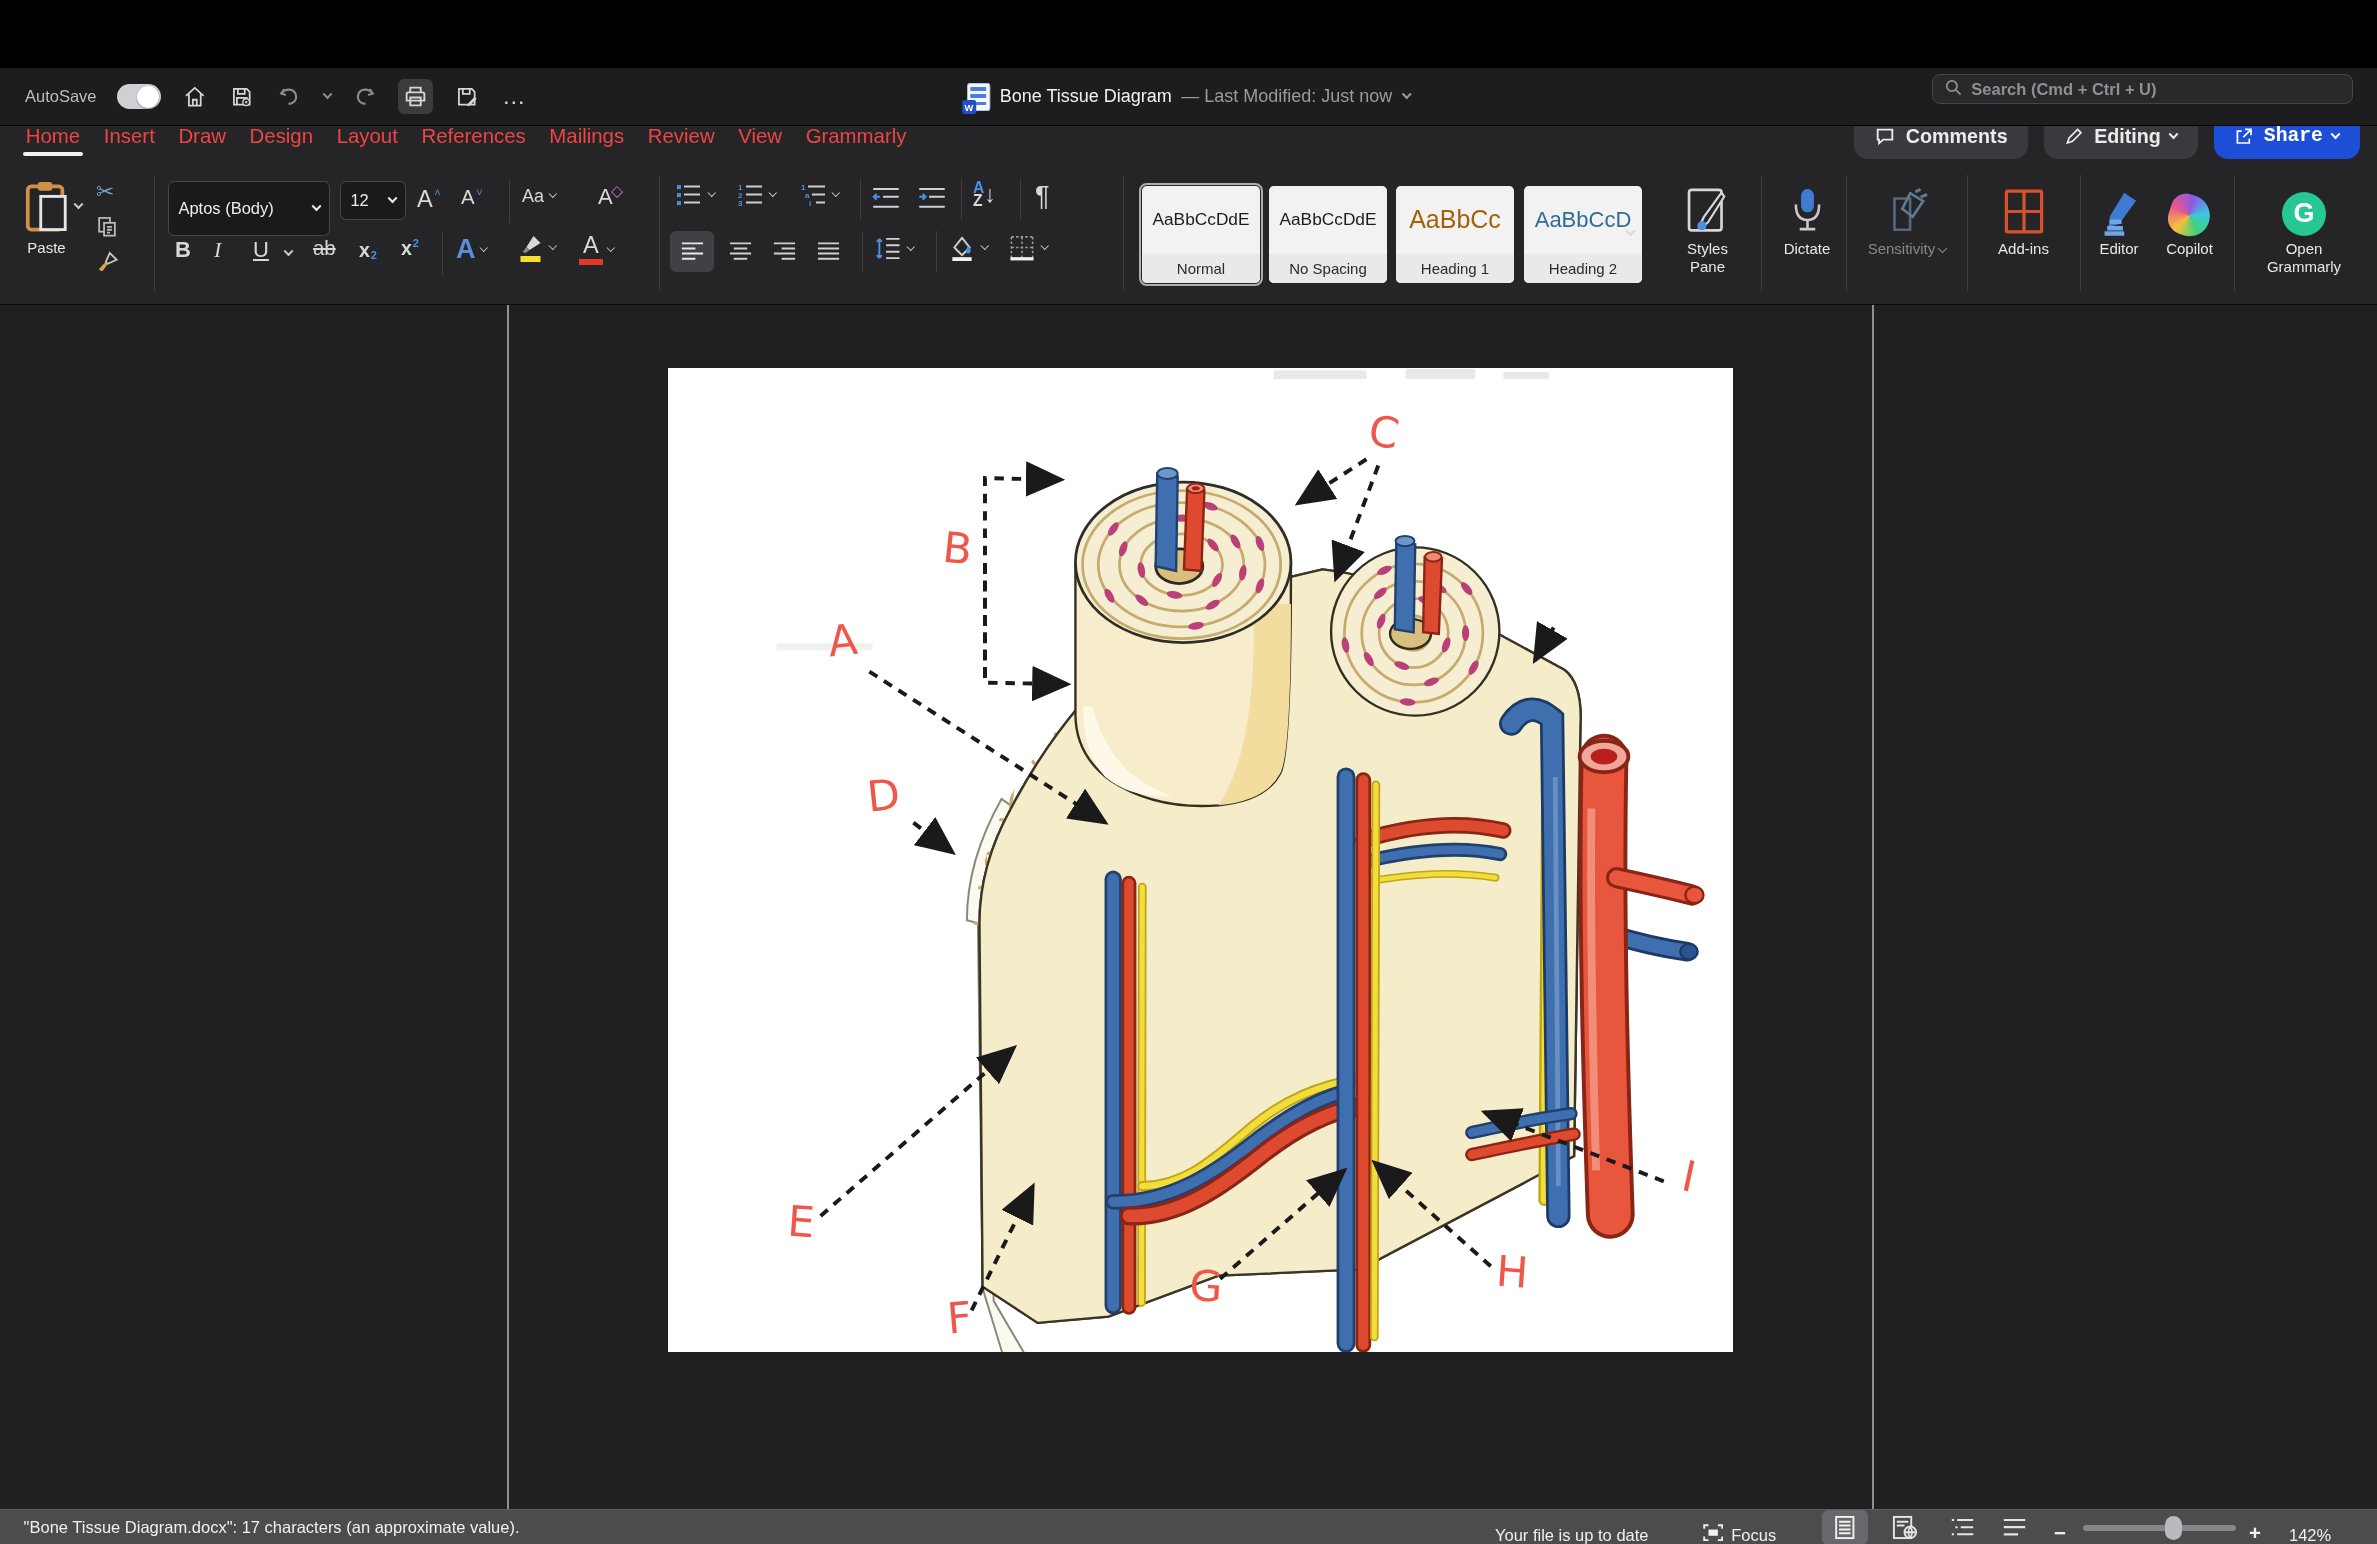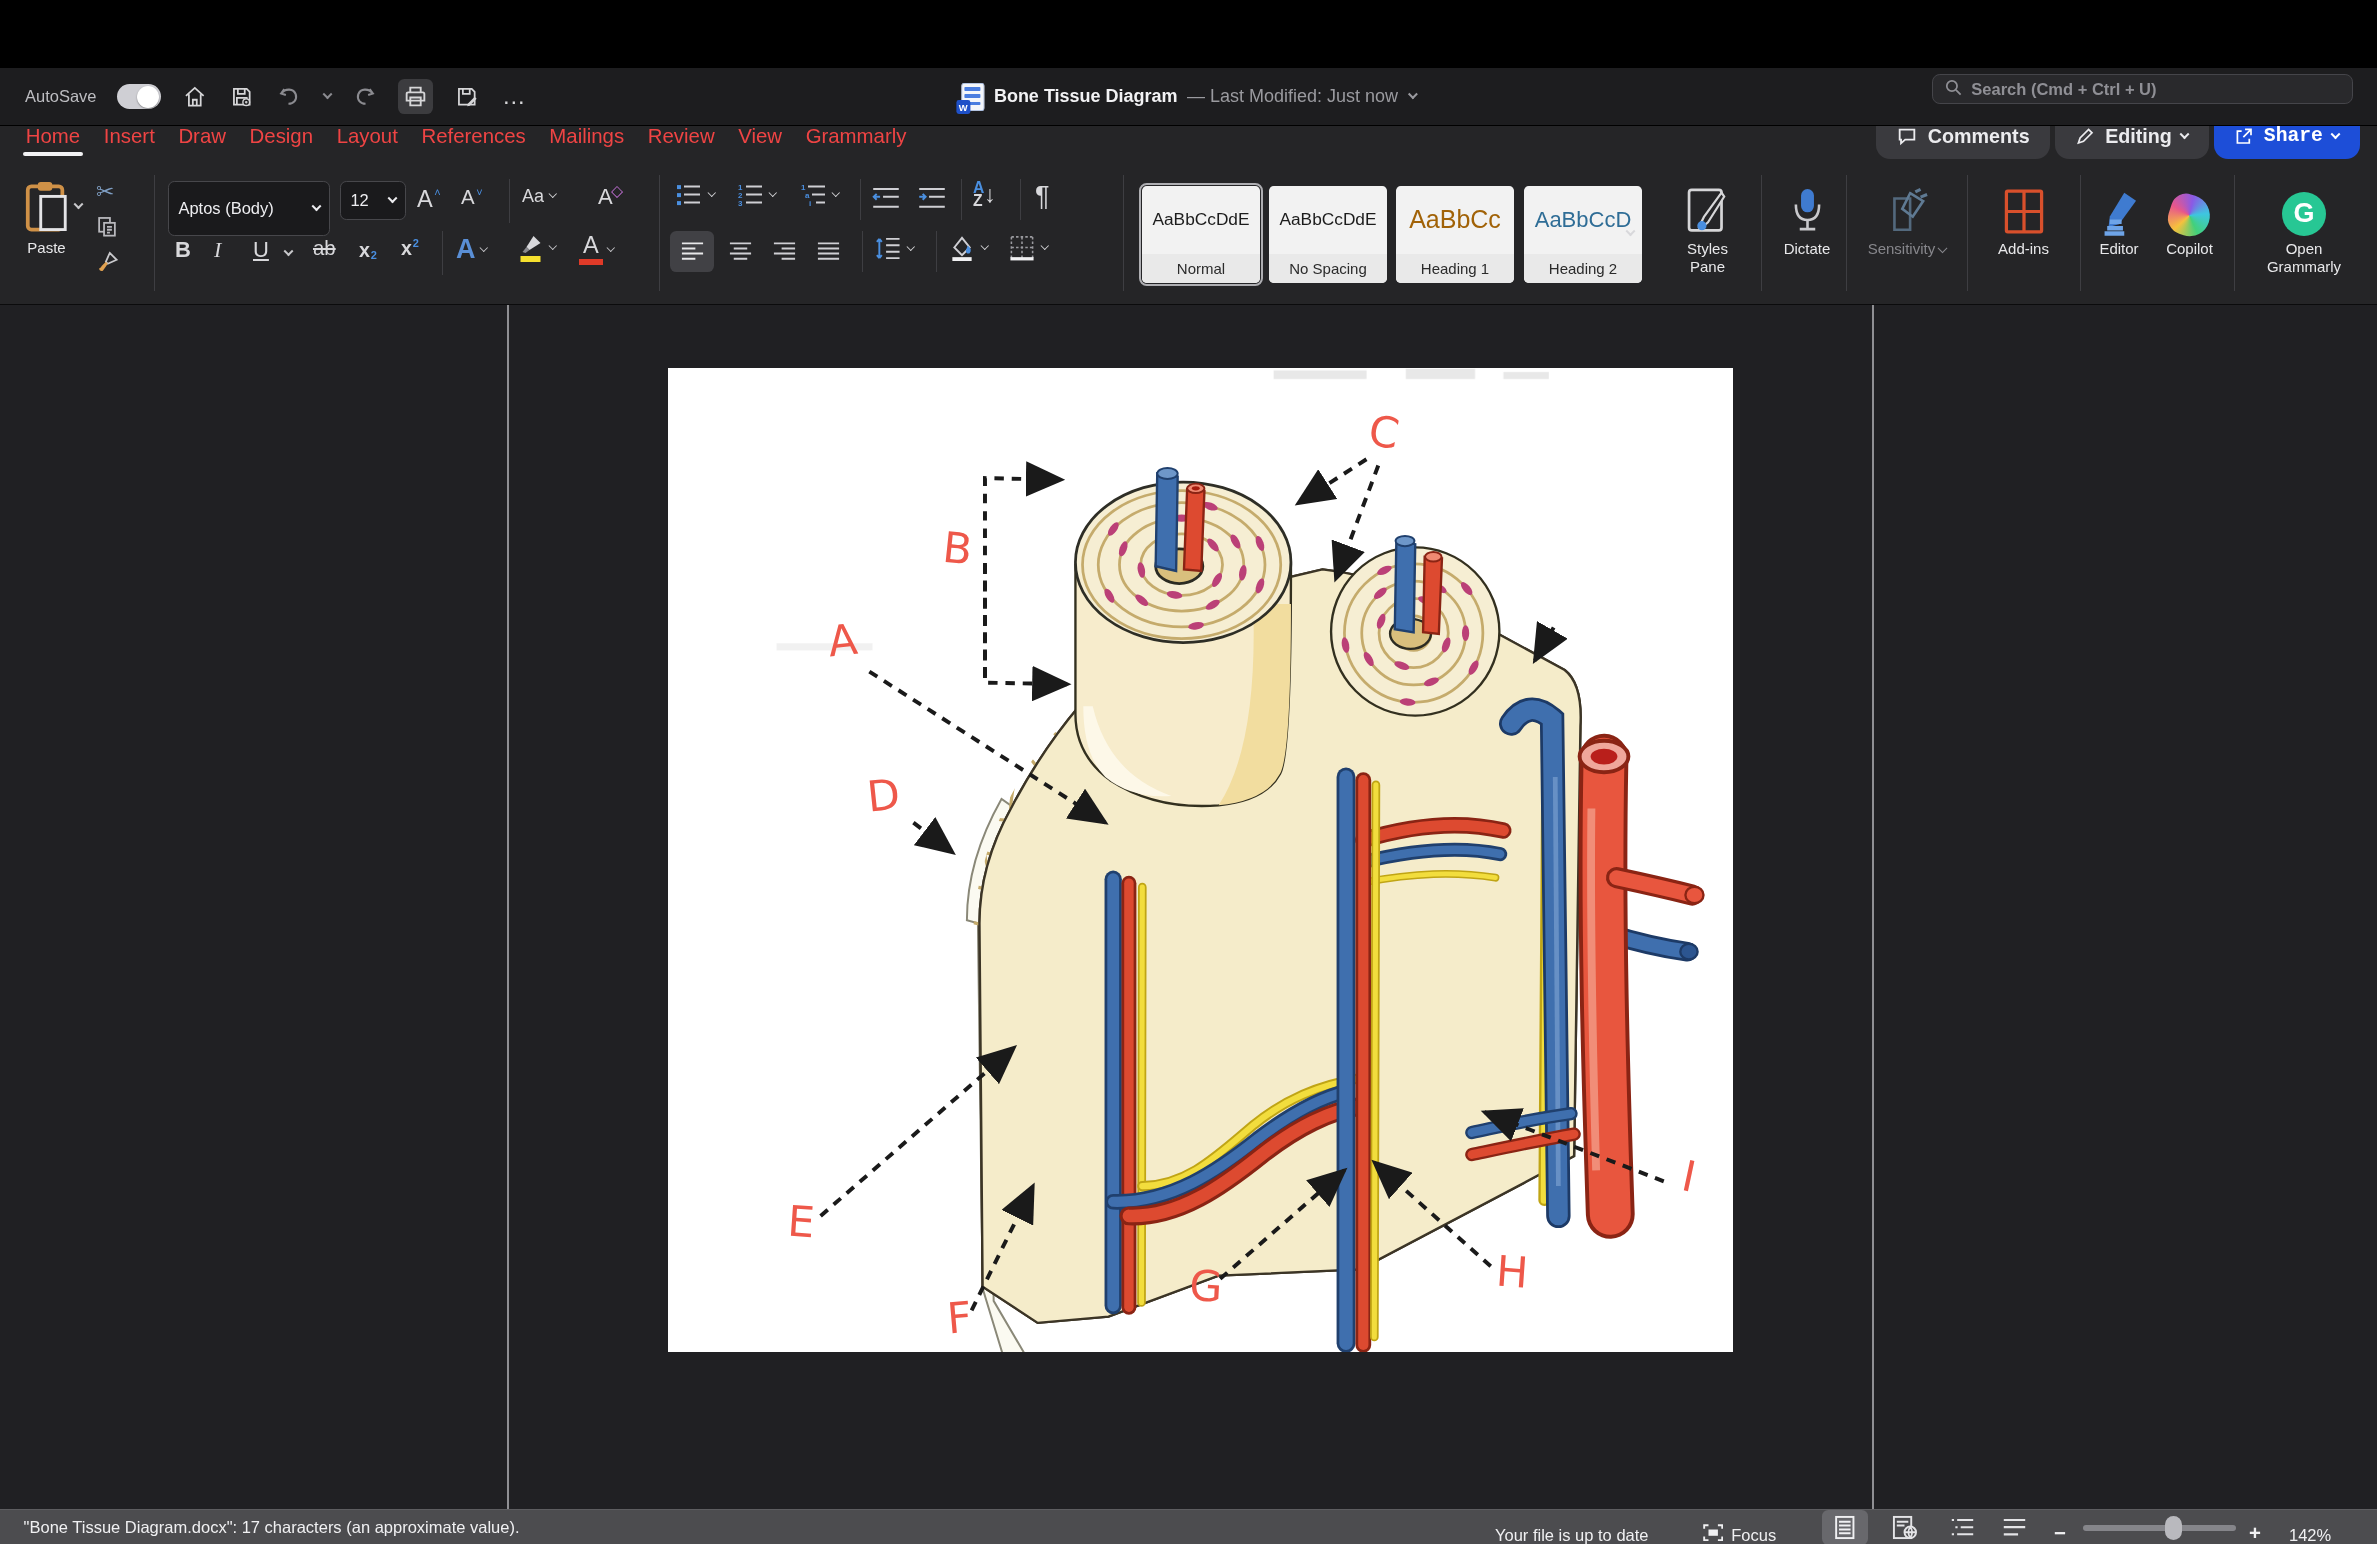--- a/index.html
+++ b/index.html
@@ -13,35 +13,35 @@
   .tb-label { font-size:16.5px; color:#bdbdc1; }
   .toggle { width:44px; height:25px; border-radius:12.6px; background:#cfcfd4; position:relative; }
   .toggle .knob { position:absolute; right:1.6px; top:1.6px; width:22px; height:22px; border-radius:50%; background:#fff; box-shadow:0 0.8px 1.6px rgba(0,0,0,.4); }
   .ticon { width:27px; height:27px; display:flex; align-items:center; justify-content:center; color:#d6d6d8; }
   .ticon svg { display:block; }
   .ticon.active { background:#3c3c3f; border-radius:6.3px; width:35px; height:35px; }
   .tb-center { position:absolute; left:50%; top:0; transform:translateX(-50%); height:57px; display:flex; align-items:center; gap:9.4px; white-space:nowrap; }
   .doc-ico { width:23.6px; height:28px; background:#f4f6fa; border-radius:3.1px; position:relative; box-shadow:0 0 0 0.8px #9db2d8 inset; }
   .doc-ico .bar { position:absolute; left:3.9px; right:3.9px; height:3.9px; background:#4a7de0; border-radius:0.8px; }
   .doc-ico .w { position:absolute; left:-4.7px; bottom:-3.9px; width:14px; height:14px; background:#1e50c8; color:#fff; font-size:9.4px; font-weight:bold; border-radius:2.4px; display:flex; align-items:center; justify-content:center; }
-  .tb-title { font-size:18px; font-weight:bold; color:#f2f2f4; }
+  .tb-title { font-size:18px; font-weight:normal; color:#f2f2f4; }
   .tb-mod { font-size:18px; color:#9a9a9f; }
   .tb-chev { color:#9a9a9f; margin-left:1.6px; }
   .chv { display:inline-block; width:7px; height:7px; border-right:2px solid currentColor; border-bottom:2px solid currentColor; transform:rotate(45deg) translate(-1.6px,-1.6px); }
   .search { position:absolute; right:23.6px; top:6.3px; width:421px; height:30px; background:#29292c; border:0.8px solid #45454a; border-radius:7.9px; display:flex; align-items:center; padding:0 11px; gap:7.9px; color:#8f8f95; }
   .search input { background:transparent; border:none; outline:none; color:#b9b9bf; font-size:16.5px; font-weight:bold; width:100%; font-family:inherit; }
   .search input::placeholder { color:#8f8f95; }
 
   
   .tabsrow { position:absolute; left:0; top:126px; width:2377px; height:36px; background:#252527; overflow:hidden; }
   .tabs { position:absolute; left:14px; top:-9.4px; display:flex; }
   .tab { position:relative; padding:7.9px 11.8px 11px; font-size:20.4px; font-weight:normal; color:#ef4444; }
   .tab .uline { position:absolute; left:9.4px; right:9.4px; bottom:2.4px; height:3.9px; border-radius:2.4px; background:#f2f2f4; display:none; }
   .tab.active .uline { display:block; }
-  .pills { position:absolute; right:17.3px; top:-12.6px; display:flex; gap:5px; }
+  .pills { position:absolute; right:17.3px; top:-12.6px; display:flex; gap:16px; }
   .pill { height:46px; border-radius:14px; background:#3a3a3e; color:#ececef; display:flex; align-items:center; gap:9.4px; padding:0 20.4px; font-size:19.7px; font-weight:bold; }
   .pill.blue { background:#1d4ed8; color:#fff;font-family:Liberation Mono, monospace; }
   .pill svg { display:block; }
 
   
   .ribbon { position:absolute; left:0; top:162px; width:2377px; height:143px; background:#252527; border-bottom:1.6px solid #0b0b0c; }
   .rdiv { position:absolute; top:12.6px; height:116px; width:0.8px; background:#3e3e42; }
   .bigbtn { position:absolute; display:flex; flex-direction:column; align-items:center; gap:4.7px; color:#e8e8ea; font-size:15px; text-align:center; line-height:1.15; }
   .bigbtn .art { height:58px; display:flex; align-items:flex-end; justify-content:center; }
   .combo { position:absolute; background:#1a1a1c; border:0.8px solid #47474b; border-radius:6.3px; color:#ededf0; font-size:16.5px; display:flex; align-items:center; padding:0 9.4px; justify-content:space-between; }

